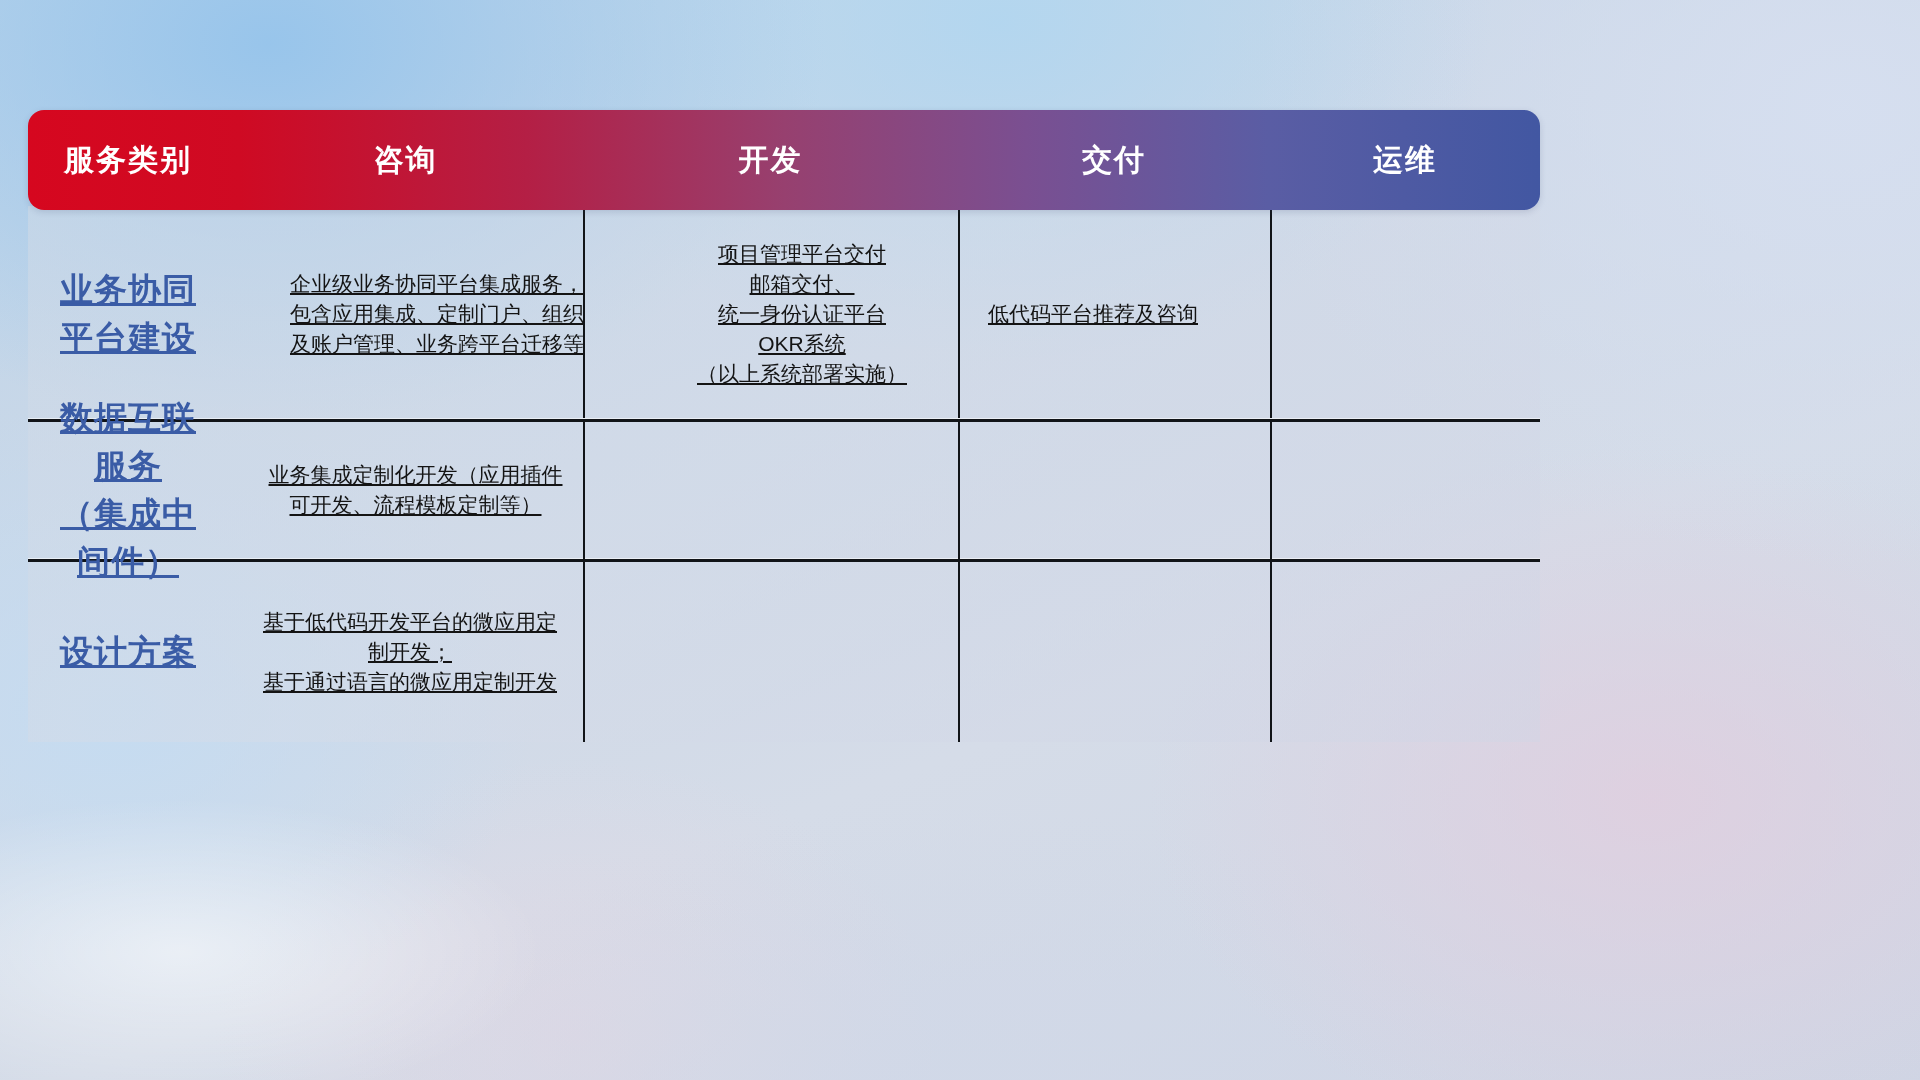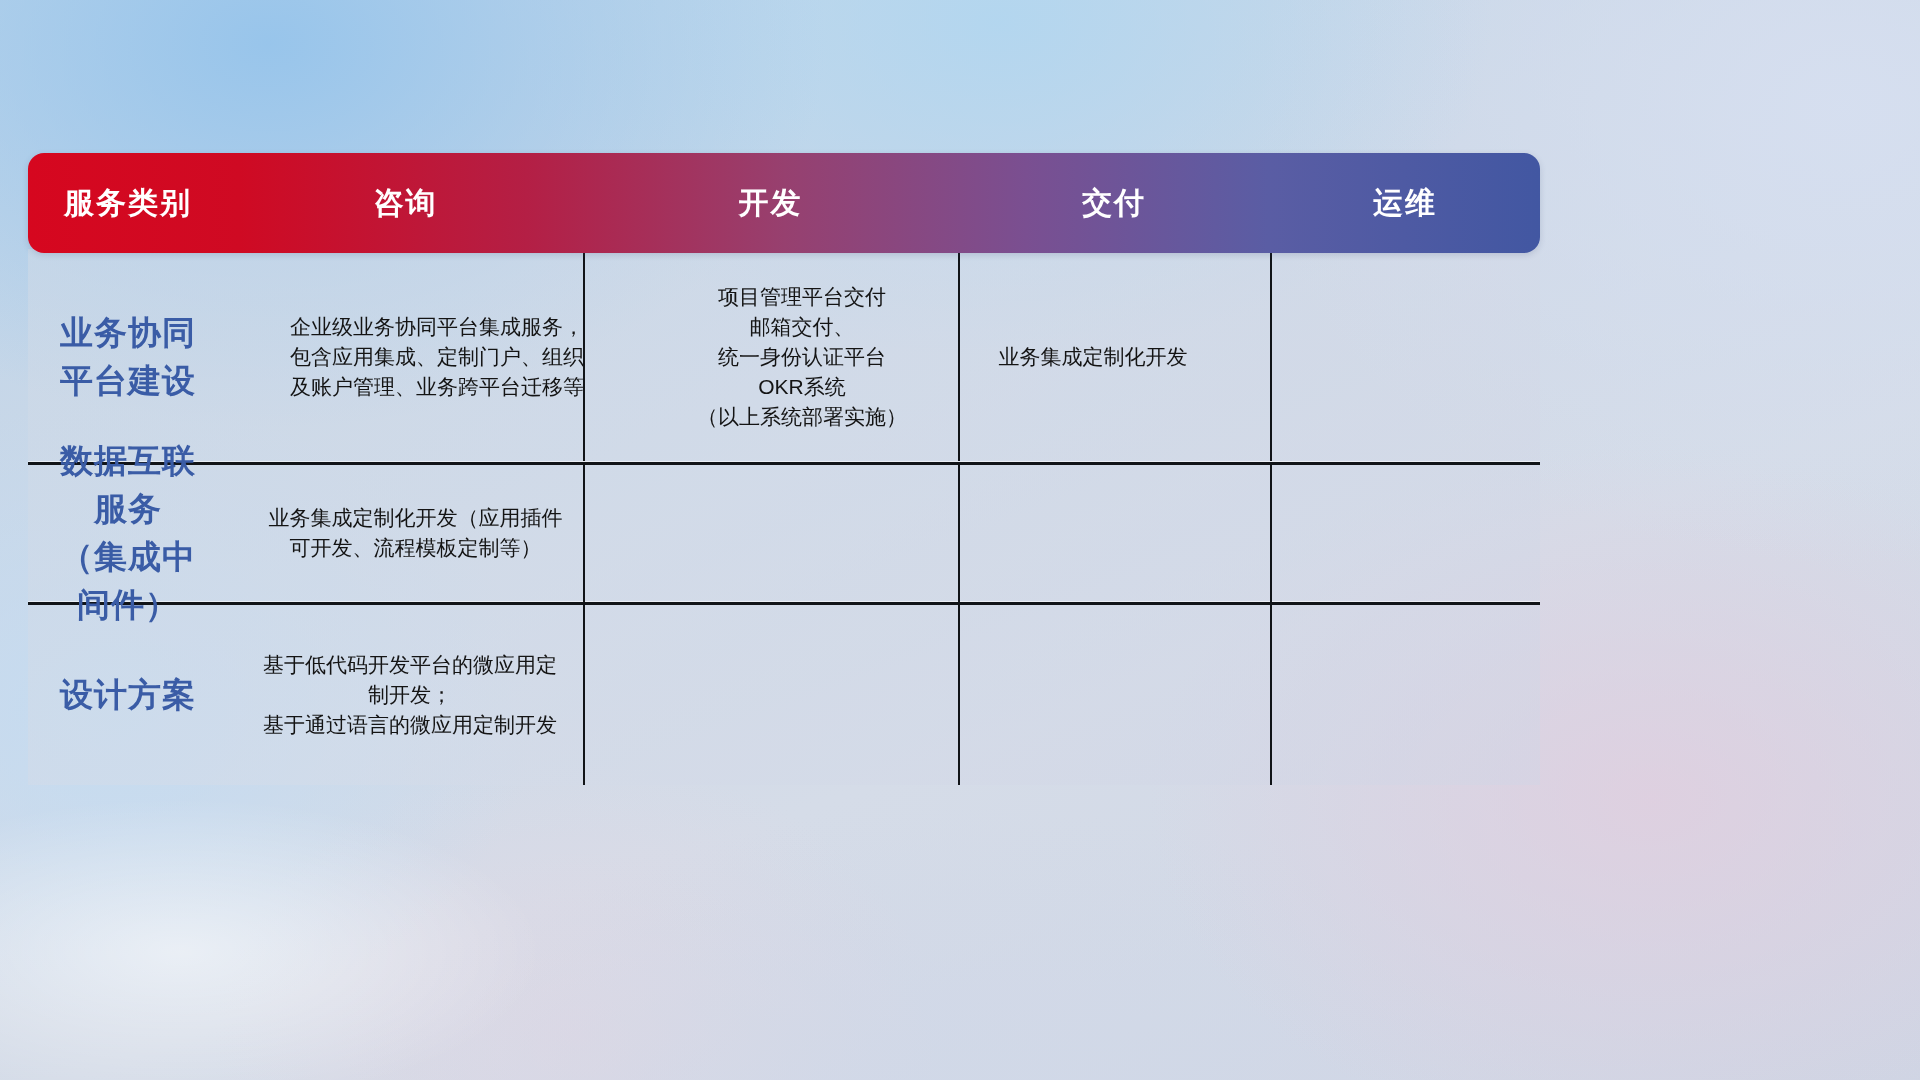--- a/index.html
+++ b/index.html
@@ -28,38 +28,38 @@
   }
 
   
   #table-wrap{
     position:absolute;left:28px;top:110px;width:1512px;
   }
   #header-row{
     display:flex;height:100px;border-radius:16px;
     background:linear-gradient(90deg,#d6071f 0%,#cf0a23 14%,#b41f45 33%,#97406f 50%,#7a4f91 66%,#5a5da4 82%,#4257a2 100%);
     box-shadow:0 2px 6px rgba(60,70,110,0.18);
-    position:relative;z-index:2;margin-top:43px;
+    position:relative;z-index:2;
   }
   #header-row .hcell{
     display:flex;align-items:center;justify-content:center;
     color:#ffffff;font-weight:bold;font-size:30px;letter-spacing:2px;
   }
   #body{
     position:relative;
     background:linear-gradient(145deg,rgba(205,217,231,0.62) 0%,rgba(212,220,233,0.55) 45%,rgba(209,213,229,0.5) 100%);
     margin-top:-4px;padding-top:4px;
   }
   .brow{display:flex;position:relative;}
   .bcell{
     box-sizing:border-box;
     display:flex;align-items:center;justify-content:center;
     text-align:center;
     font-size:21px;color:#141414;line-height:1.42;
-    padding:10px 22px;white-space:pre-line;
+    padding:10px 22px;white-space:pre-line;text-decoration:underline;
   }
   .bcell.label{
     color:#3a5ca6;font-weight:bold;font-size:33px;line-height:1.45;letter-spacing:1px;
   }
   
   .vline{position:absolute;top:0;width:2px;background:#111418;}
   
   .hline{height:3px;background:#111418;margin:0;}
   .hline.soft{background:rgba(255,255,255,0.55);height:1px;}
 </style>
@@ -88,21 +88,21 @@
         <div class="bcell label" style="width:200px">业务协同
 平台建设</div>
         <div class="bcell" style="width:418px">企业级业务协同平台集成服务，
 包含应用集成、定制门户、组织
 及账户管理、业务跨平台迁移等</div>
         <div class="bcell" style="width:312px">项目管理平台交付
 邮箱交付、
 统一身份认证平台
 OKR系统
 （以上系统部署实施）</div>
-        <div class="bcell" style="width:270px">业务集成定制化开发</div>
+        <div class="bcell" style="width:270px">低代码平台推荐及咨询</div>
       </div>
       <div class="hline soft"></div>
       <div class="hline"></div>
 
       <div class="brow" style="height:136px">
         <div class="vline" style="left:555px;height:168px"></div>
         <div class="vline" style="left:930px;height:168px"></div>
         <div class="vline" style="left:1242px;height:168px"></div>
         <div class="bcell label" style="width:200px">数据互联服务
 （集成中间件）</div>

